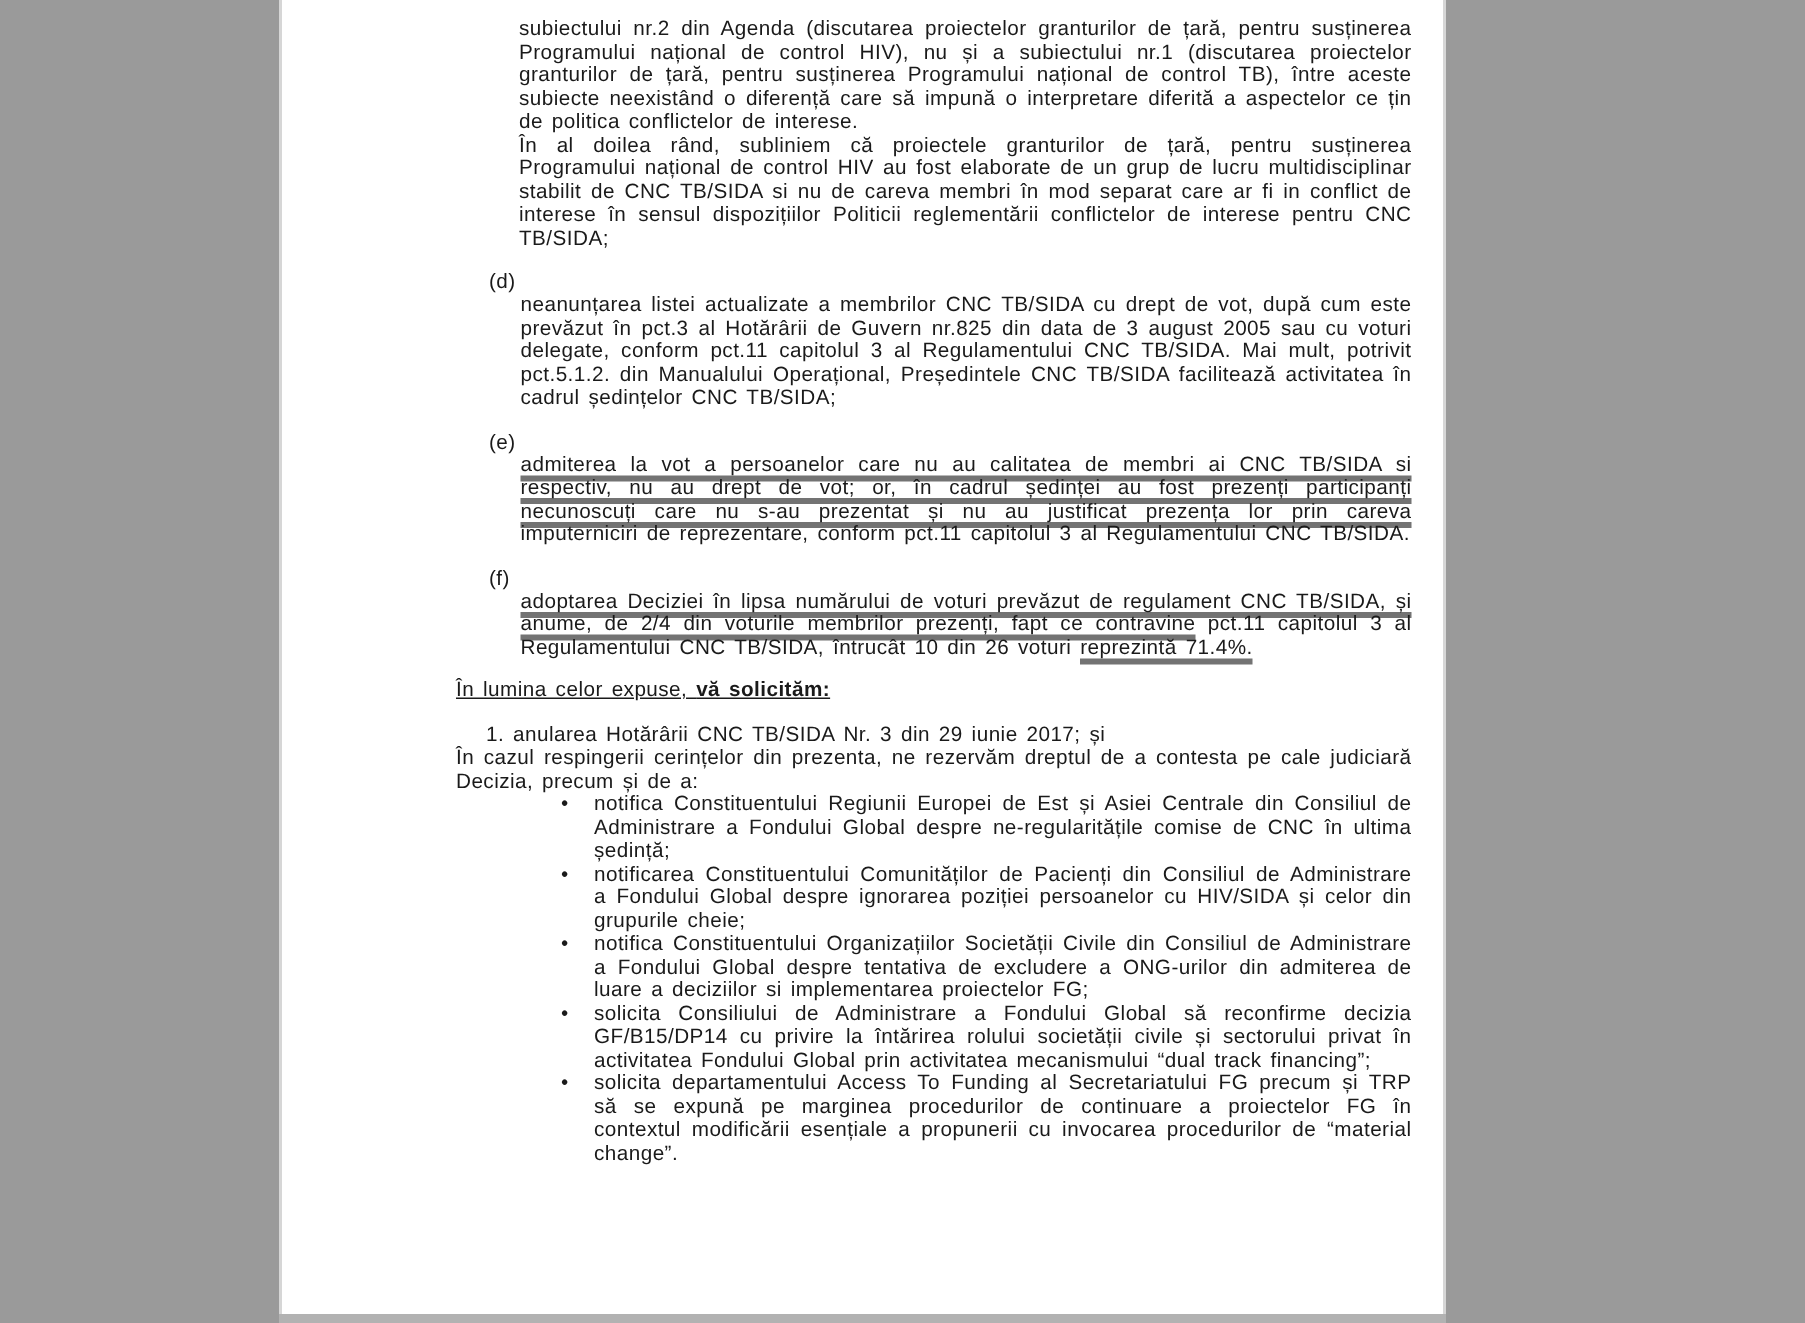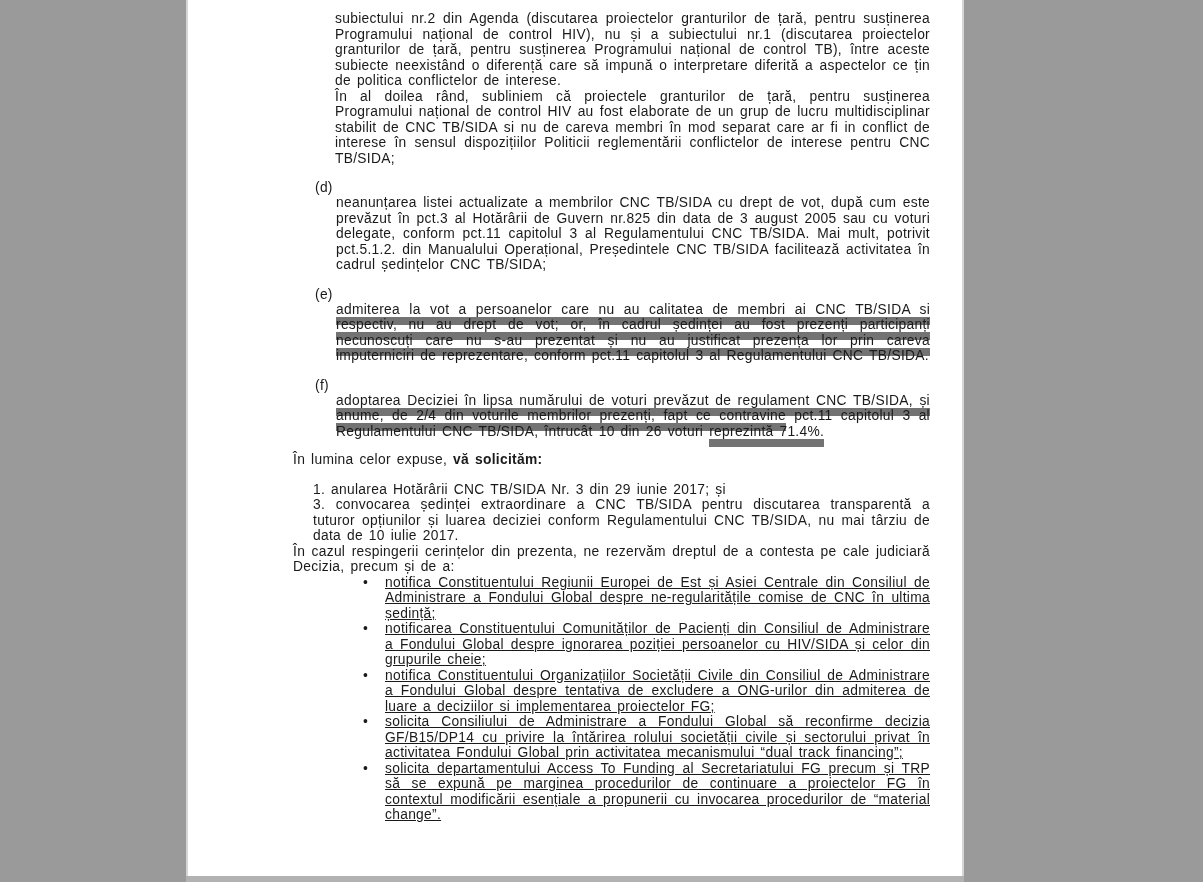--- a/index.html
+++ b/index.html
@@ -28,21 +28,21 @@
   .bottom-edge {
     position: absolute;
     left: 186px;
     top: 876px;
     width: 778px;
     height: 6px;
     background: #b2b2b2;
   }
   .content {
     position: absolute;
-    left: 105px;
+    left: 116px;
     top: 11px;
     width: 637px;
     color: #1a1a1a;
     font-size: 13.8px;
     line-height: 15.5px;
     letter-spacing: 0.3px;
     word-spacing: 1.8px;
     text-align: justify;
   }
   .para-indent { margin-left: 42px; }
@@ -54,40 +54,39 @@
   .item-label {
     width: 21px;
     flex: none;
   }
   .item-body {
     flex: 1;
     text-align: justify;
     margin-top: 15px;
   }
   .redline {
-    border-bottom: 8px solid #737373;
+    border-bottom: 4px solid #737373;
     padding-bottom: 0px;
   }
   .bold { font-weight: 700; }
-  .request-line { margin-top: 13px; }
+  .request-line { margin-top: 13px; text-decoration: underline; }
   .demands { margin-top: 14px; margin-left: 20px; }
   .closing { margin-top: 0; }
   .bullets { margin: 0; }
   .bullet-item {
     margin-left: 70px;
     display: flex;
   }
   .bullet-marker {
     width: 22px;
     flex: none;
   }
   .bullet-text {
     flex: 1;
     text-align: justify;
-    text-decoration: underline;
   }
 </style>
 </head>
 <body>
 
 <div class="paper">
   <div class="content">
 
     <div class="para-indent">subiectului nr.2 din Agenda (discutarea proiectelor granturilor de țară, pentru susținerea Programului național de control HIV), nu și a subiectului nr.1 (discutarea proiectelor granturilor de țară, pentru susținerea Programului național de control TB), între aceste subiecte neexistând o diferență care să impună o interpretare diferită a aspectelor ce țin de politica conflictelor de interese.</div>
     <div class="para-indent">În al doilea rând, subliniem că proiectele granturilor de țară, pentru susținerea Programului național de control HIV au fost elaborate de un grup de lucru multidisciplinar stabilit de CNC TB/SIDA si nu de careva membri în mod separat care ar fi in conflict de interese în sensul dispozițiilor Politicii reglementării conflictelor de interese pentru CNC TB/SIDA;</div>
@@ -104,21 +103,20 @@
 
     <div class="item">
       <span class="item-label">(f)</span>
       <div class="item-body"><span class="redline">adoptarea Deciziei în lipsa numărului de voturi prevăzut de regulament CNC TB/SIDA, și anume, de 2/4 din voturile membrilor prezenți, fapt ce contravine</span><span> pct.11 capitolul 3 al Regulamentului CNC TB/SIDA, întrucât 10 din 26 voturi </span><span class="redline">reprezintă 71.4%.</span></div>
     </div>
 
     <div class="request-line"><span>În lumina celor expuse, </span><span class="bold">vă solicităm:</span></div>
 
     <div class="demands">
       <div>1. anularea Hotărârii CNC TB/SIDA Nr. 3 din 29 iunie 2017; și</div>
-      <div>3. convocarea ședinței extraordinare a CNC TB/SIDA pentru discutarea transparentă a tuturor opțiunilor și luarea deciziei conform Regulamentului CNC TB/SIDA, nu mai târziu de data de 10 iulie 2017.</div>
     </div>
 
     <div class="closing">În cazul respingerii cerințelor din prezenta, ne rezervăm dreptul de a contesta pe cale judiciară Decizia, precum și de a:</div>
 
     <div class="bullets">
       <div class="bullet-item">
         <span class="bullet-marker">•</span>
         <div class="bullet-text">notifica Constituentului Regiunii Europei de Est și Asiei Centrale din Consiliul de Administrare a Fondului Global despre ne-regularitățile comise de CNC în ultima ședință;</div>
       </div>
       <div class="bullet-item">

